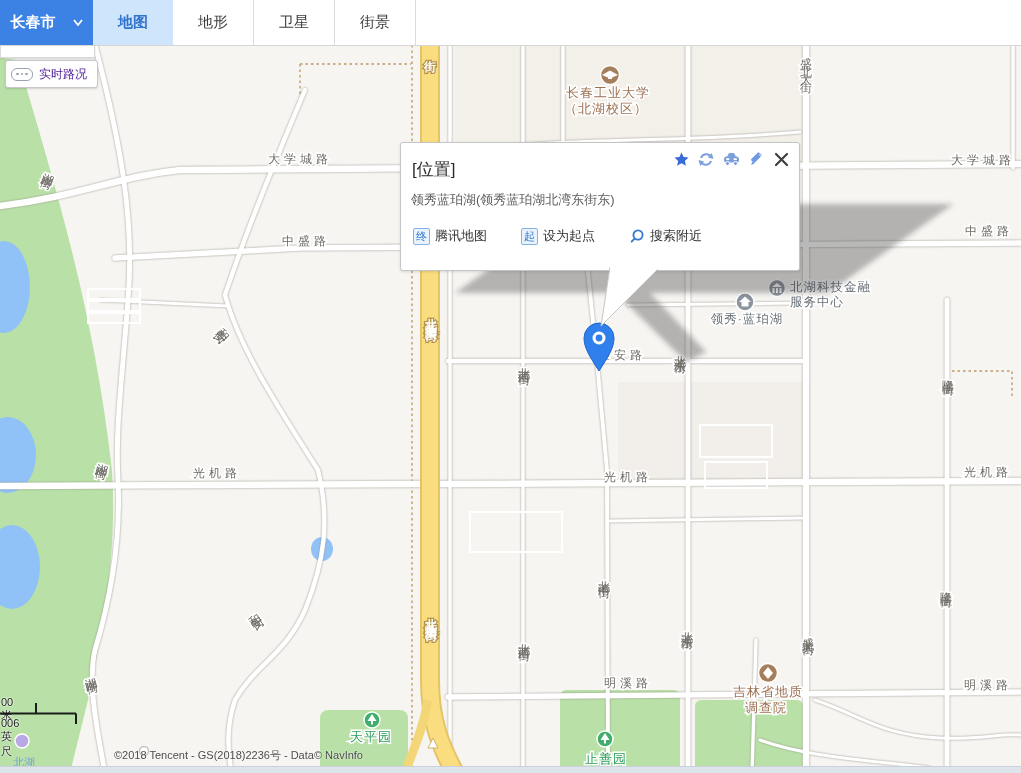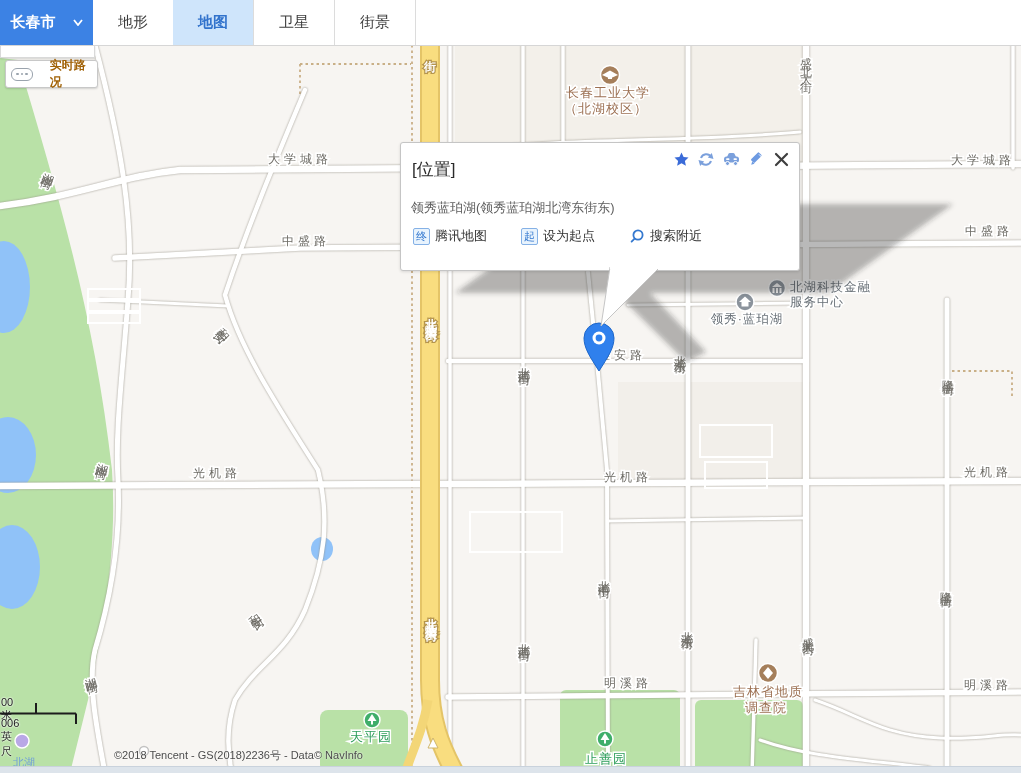--- a/index.html
+++ b/index.html
@@ -10,25 +10,25 @@
   .city-btn{width:93px;height:45px;background:#3c82e4;color:#fff;display:flex;align-items:center;justify-content:center;font-size:15px;font-weight:bold;gap:17px;cursor:pointer;}
   .tab{width:80px;height:45px;display:flex;align-items:center;justify-content:center;font-size:15px;color:#3d3d3d;cursor:pointer;background:#fff;}
   .tab.active{background:#cfe5fb;color:#3273cc;font-weight:bold;}
   .tab-sep{width:1px;height:45px;background:#dcdcdc;}
   .chev{width:10px;height:7px;}
   #dropdown-remnant{position:absolute;left:0;top:45px;width:93px;height:12px;background:#fff;border:1px solid #d9d9d9;border-top:none;box-shadow:0 1px 2px rgba(0,0,0,.15);z-index:30;}
   
   #traffic-btn{position:absolute;left:5px;top:60px;width:91px;height:26px;background:#fff;border:1px solid #c8c8c8;border-radius:3px;box-shadow:0 1px 2px rgba(0,0,0,.15);z-index:30;display:flex;align-items:center;cursor:pointer;}
   #traffic-btn .dots{margin-left:5px;width:20px;height:11px;border:1.5px solid #9aa3ad;border-radius:6px;display:flex;align-items:center;justify-content:center;gap:2px;}
   #traffic-btn .dots i{width:2.5px;height:2.5px;border-radius:50%;background:#9aa3ad;}
-  #traffic-btn .t-label{margin-left:17px;font-size:12px;color:#a16207;font-weight:bold;}
+  #traffic-btn .t-label{margin-left:6px;font-size:12px;color:#4c1d95;}
   
   #popup{position:absolute;left:400px;top:142px;width:398px;height:127px;background:#fff;border:1px solid #c5c5c5;border-radius:3px;box-shadow:0 1px 3px rgba(0,0,0,.12);z-index:22;}
   #popup .p-title{position:absolute;left:11px;top:15px;font-size:17px;color:#2b2b2b;}
-  #popup .p-address{position:absolute;left:10px;top:48px;font-size:13px;color:#5e5e5e;margin-top:8px;}
+  #popup .p-address{position:absolute;left:10px;top:48px;font-size:13px;color:#5e5e5e;}
   #popup .p-actions{position:absolute;left:12px;top:84px;display:flex;align-items:center;column-gap:34px;}
   .p-act{display:flex;align-items:center;gap:5px;cursor:pointer;}
   .p-badge{width:15px;height:15px;border:1px solid #85b1e6;border-radius:2px;background:#e8f3fd;color:#3478cf;font-size:11px;line-height:15px;text-align:center;}
   .p-act-label{font-size:13px;color:#333;}
   #popup .p-icons{position:absolute;right:10px;top:8px;display:flex;align-items:center;gap:9px;}
   .p-icons svg{display:block;cursor:pointer;}
   #popup-tail{position:absolute;left:594px;top:265px;z-index:23;}
   
   #scalebar{position:absolute;left:0px;top:694px;z-index:30;color:#1c1c1c;}
   #scalebar .s-metric{position:absolute;left:1px;top:2px;font-size:11px;text-shadow:0 0 2px #fff,0 0 2px #fff;}
@@ -228,22 +228,22 @@
     </g>
   </svg>
 
   <div id="toolbar">
     <div class="city-btn">
       <span>长春市</span>
       <svg class="chev" viewBox="0 0 10 7">
           <polyline points="1,1 5,6 9,1" fill="none" stroke="#fff" stroke-width="1.8"></polyline>
         </svg>
     </div>
+    <div class="tab active">地图</div>
     <div class="tab">地形</div>
-    <div class="tab active">地图</div>
     <div class="tab-sep"></div>
     <div class="tab">卫星</div>
     <div class="tab-sep"></div>
     <div class="tab">街景</div>
     <div class="tab-sep"></div>
   </div>
   <div id="dropdown-remnant"></div>
 
   <div id="traffic-btn">
     <span class="dots">

